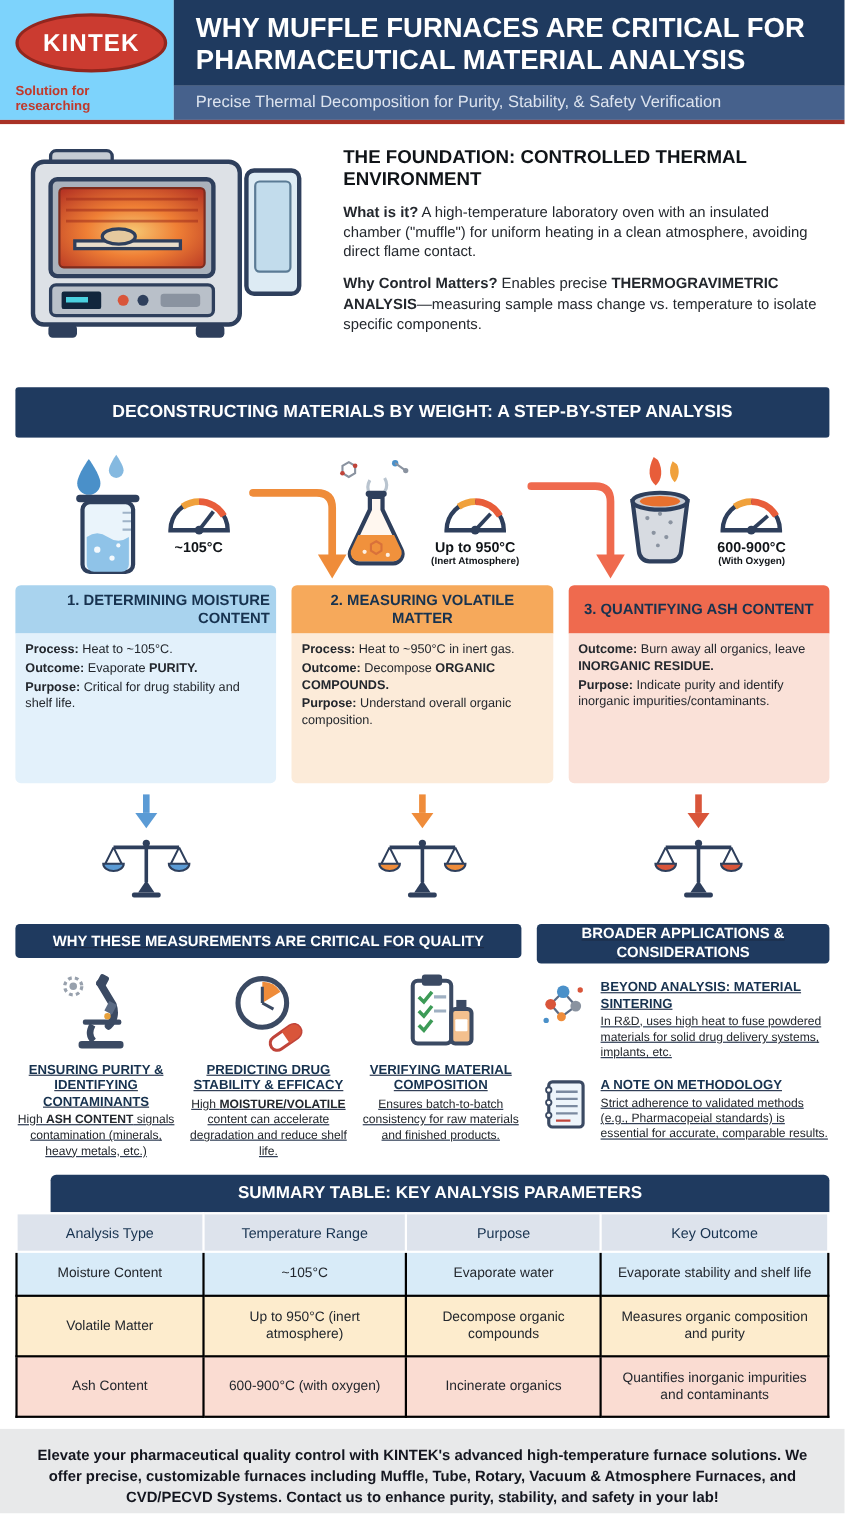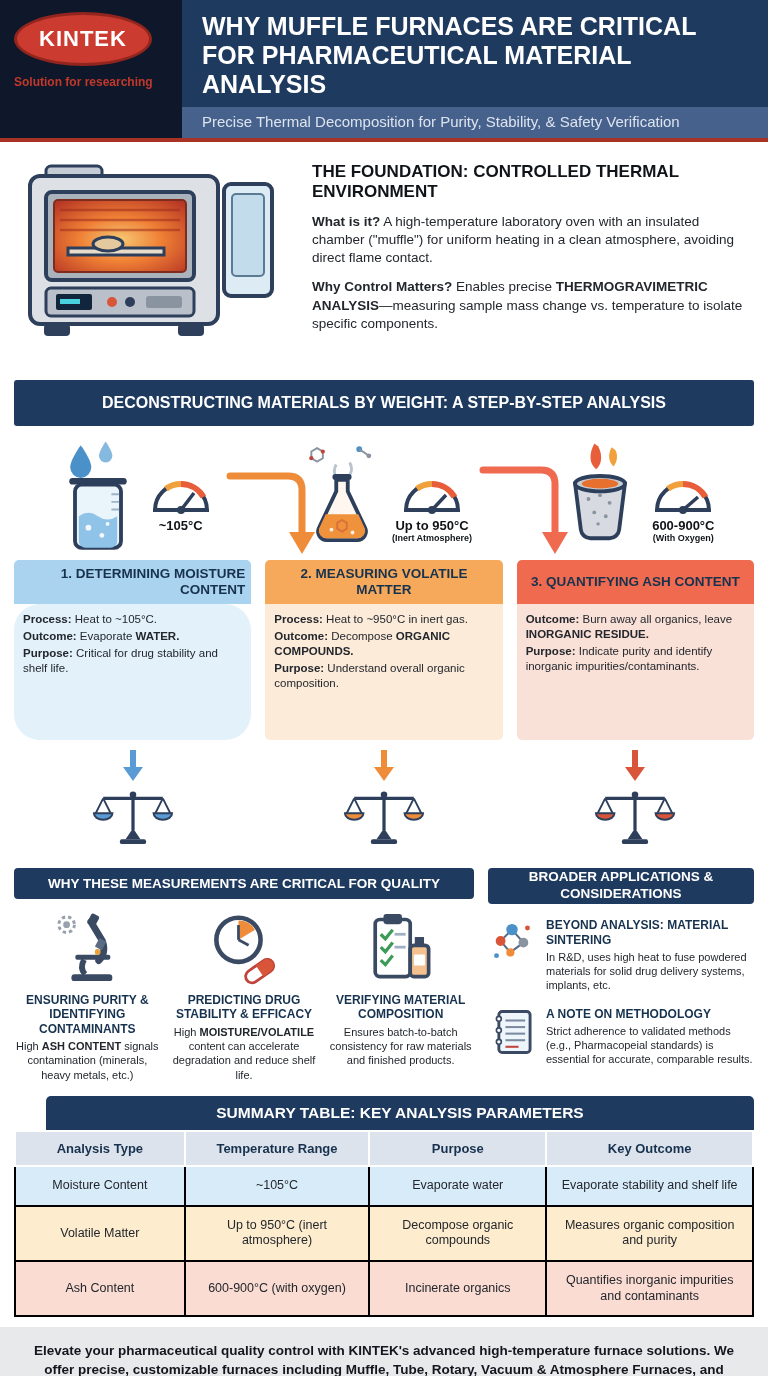--- a/index.html
+++ b/index.html
@@ -1,21 +1,21 @@
 <!DOCTYPE html>
 <html><head>
 <meta charset="utf-8">
 <style>
   * { margin:0; padding:0; box-sizing:border-box; }
   body { background:#ffffff; font-family:"Liberation Sans", sans-serif; color:#1c2b45; }
   .page { width:768px; height:1376px; margin:0 auto; background:#fff; display:flex; flex-direction:column; overflow:hidden; }
 
   
   .header { display:flex; flex:none; }
-  .logo-box { width:182px; background:#0f172a; padding:12px 14px 4px; display:flex; flex-direction:column; align-items:flex-start; }
+  .logo-box { width:158px; background:#7dd3fc; padding:12px 14px 4px; display:flex; flex-direction:column; align-items:flex-start; }
   .logo-oval { width:138px; height:54px; background:#cb3b30; border:3px solid #92261e; border-radius:50%; display:flex; align-items:center; justify-content:center; }
   .logo-text { color:#fff; font-weight:bold; font-size:22px; letter-spacing:1px; }
   .logo-tagline { color:#c0392b; font-weight:bold; font-size:12px; margin-top:9px; }
   .header-right { flex:1; display:flex; flex-direction:column; }
   .header-title { background:#1f3a5f; color:#ffffff; font-weight:bold; font-size:25px; line-height:1.16; padding:12px 20px 8px; flex:1; }
   .header-sub { background:#46618c; color:#dde4ef; font-size:15px; padding:6px 20px 8px; }
   .header-rule { height:4px; background:#a93226; flex:none; }
 
   
   .foundation { display:flex; gap:26px; padding:18px 20px 12px; background:#fff; }
@@ -36,55 +36,55 @@
   .step { flex:1; display:flex; flex-direction:column; align-items:center; }
   .step-icons { display:flex; align-items:flex-start; justify-content:center; gap:4px; height:120px; }
   .gauge-block { display:flex; flex-direction:column; align-items:center; margin-top:26px; }
   .temp { font-weight:bold; font-size:13px; color:#101418; margin-top:2px; white-space:nowrap; }
   .temp-note { font-weight:bold; font-size:9px; color:#101418; }
   .step-head { width:100%; min-height:44px; display:flex; align-items:center; justify-content:center; text-align:center;
                font-weight:bold; font-size:13.5px; line-height:1.2; color:#17324f; padding:4px 6px; border-radius:5px 5px 0 0; }
   .step-body { width:100%; min-height:136px; padding:8px 9px; font-size:11.5px; line-height:1.3; color:#23272d; border-radius:0 0 5px 5px; }
   .step-body p { margin-bottom:2px; }
   .s1 .step-head { background:#a9d3ee;text-align:right; }
-  .s1 .step-body { background:#e3f1fb;border-radius:26px; }
+  .s1 .step-body { background:#e3f1fb; }
   .s2 .step-head { background:#f6a95b; }
   .s2 .step-body { background:#fcebd9; }
   .s3 .step-head { background:#ef6a4e; }
   .s3 .step-body { background:#fae1d8; }
   .down-arrow { margin:10px 0 4px; }
   .arr-blue rect, .arr-blue polygon { fill:#5b9bd5; }
   .arr-orange rect, .arr-orange polygon { fill:#ef8c3a; }
   .arr-red rect, .arr-red polygon { fill:#d9553a; }
   .scale-blue .pan { fill:#5b9bd5; }
   .scale-orange .pan { fill:#ef8c3a; }
   .scale-red .pan { fill:#d9553a; }
 
   
-  .quality { display:flex; gap:14px; padding:12px 14px 6px; background:#fff; align-items:flex-start; }
+  .quality { display:flex; gap:14px; padding:12px 14px 6px; background:#fff; align-items:flex-start;text-decoration:underline; }
   .q-left { width:460px; flex:none; }
   .q-right { flex:1; }
   .q-banner { background:#1f3a5f; color:#fff; font-weight:bold; text-align:center; border-radius:4px; }
   .q-left .q-banner { font-size:13.5px; padding:8px 6px; }
   .q-right .q-banner { font-size:13.5px; padding:1px 10px; line-height:1.25; }
   .q-cols { display:flex; gap:10px; margin-top:10px; }
   .q-col { flex:1; text-align:center; }
   .q-icon { height:80px; display:flex; align-items:center; justify-content:center; }
   .q-col h4 { font-size:12px; color:#17324f; line-height:1.2; margin:4px 0 3px; }
   .q-col p { font-size:11px; line-height:1.3; color:#23272d; }
   .q-item { display:flex; gap:10px; margin-top:14px; align-items:flex-start; }
   .q-item .q-icon2 { width:48px; flex:none; display:flex; justify-content:center; }
   .q-item h4 { font-size:12px; color:#17324f; line-height:1.25; }
   .q-item p { font-size:11px; line-height:1.3; color:#23272d; margin-top:2px; }
 
   
   .table-sec { padding:8px 14px 10px; background:#fff; }
   .table-banner { background:#1f3a5f; color:#fff; text-align:center; font-weight:bold; font-size:15.5px; padding:8px 6px; border-radius:5px 5px 0 0;margin-left:32px; }
   table { width:100%; border-collapse:collapse; }
-  th { background:#dde3ec; color:#17324f; font-size:13px; font-weight:bold; padding:9px 6px; border:2px solid #ffffff; }
+  th { background:#dde3ec; color:#17324f; font-size:13px; font-weight:normal; padding:9px 6px; border:2px solid #ffffff; }
   td { font-size:12.5px; color:#23272d; text-align:center; padding:11px 8px; border:2px solid #000000; line-height:1.25; }
   .row-moisture td { background:#d8ebf8; }
   .row-volatile td { background:#fdeccd; }
   .row-ash td { background:#fadcd2; }
 
   
   .footer { margin-top:auto; background:#e8e9ea; text-align:center; padding:15px 28px 10px; }
   .footer p { font-weight:bold; font-size:13.5px; line-height:1.4; color:#14161f; }
 </style>
 </head>
@@ -175,21 +175,21 @@
             <line x1="33" y1="44" x2="46" y2="27" stroke="#2e3f5c" stroke-width="3.5"></line>
             <circle cx="33" cy="44" r="4" fill="#2e3f5c"></circle>
           </svg>
           <div class="temp">~105°C</div>
           <div class="temp-note"></div>
         </div>
       </div>
       <div class="step-head">1. DETERMINING MOISTURE CONTENT</div>
       <div class="step-body">
         <p><span class="b">Process:</span><span> Heat to ~105°C.</span></p>
-        <p><span class="b">Outcome:</span><span> Evaporate </span><span class="b">WATER.</span><span></span></p>
+        <p><span class="b">Outcome:</span><span> Evaporate </span><span class="b">PURITY.</span><span></span></p>
         <p><span class="b">Purpose:</span><span> Critical for drug stability and shelf life.</span></p>
       </div>
       <svg class="down-arrow arr-blue" width="26" height="32" viewBox="0 0 26 32">
         <rect x="10" y="0" width="6" height="17"></rect>
           <polygon points="3,17 23,17 13,31"></polygon>
       </svg>
       <svg class="scale-blue" width="82" height="62" viewBox="0 0 88 64">
         <line x1="12" y1="12" x2="76" y2="12" stroke="#2e3f5c" stroke-width="3.5"></line>
         <line x1="44" y1="8" x2="44" y2="46" stroke="#2e3f5c" stroke-width="3.5"></line>
         <circle cx="44" cy="8" r="3.5" fill="#2e3f5c"></circle>

